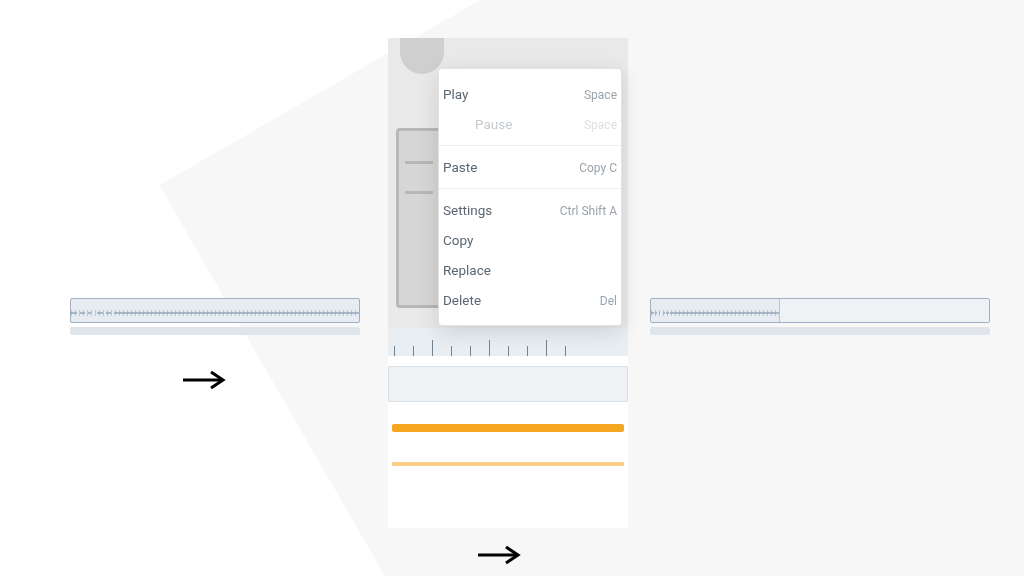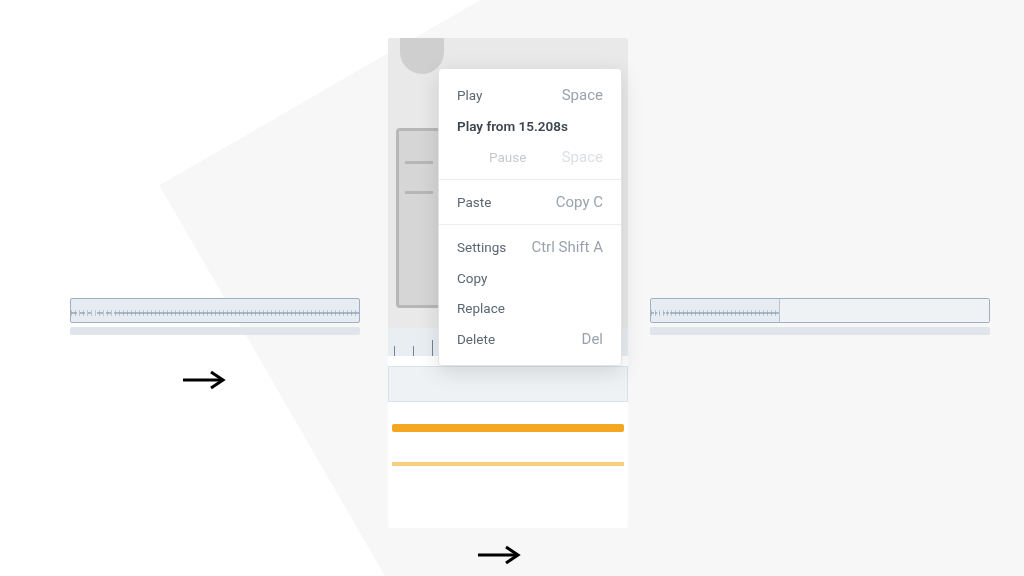--- a/index.html
+++ b/index.html
@@ -220,26 +220,26 @@
     font-size: 13.5px;
     color: #5a6773;
     padding: 4px 0;
   }
   .menu-group { padding: 6px 0; }
   .menu-sep { height: 1px; background: #ececec; margin: 0; }
   .menu-item {
     display: flex;
     justify-content: space-between;
     align-items: baseline;
-    padding: 7px 18px;
+    padding: 7px 4px;
     cursor: pointer;
     white-space: nowrap;
   }
   .menu-item .lbl { color: #5a6773; }
-  .menu-item .sc  { color: #9aa3ad; font-size: 15px; }
+  .menu-item .sc  { color: #9aa3ad; font-size: 12px; }
   .menu-item.strong .lbl { color: #3c4650; font-weight: 600; }
   .menu-item.disabled { opacity: .35; cursor: default; margin-left: 32px; }
 
 </style>
 </head>
 <body>
 
 <div class="bg-diagonal"></div>
 
 <div class="panel panel-left">
@@ -297,24 +297,20 @@
     </div>
   </div>
 
   <div class="context-menu">
 
     <div class="menu-group">
       <div class="menu-item">
         <span class="lbl">Play</span>
         <span class="sc">Space</span>
       </div>
-      <div class="menu-item strong">
-        <span class="lbl">Play from 15.208s</span>
-        <span class="sc"></span>
-      </div>
       <div class="menu-item disabled">
         <span class="lbl">Pause</span>
         <span class="sc">Space</span>
       </div>
     </div>
 
     <div class="menu-sep"></div>
 
     <div class="menu-group">
       <div class="menu-item">

